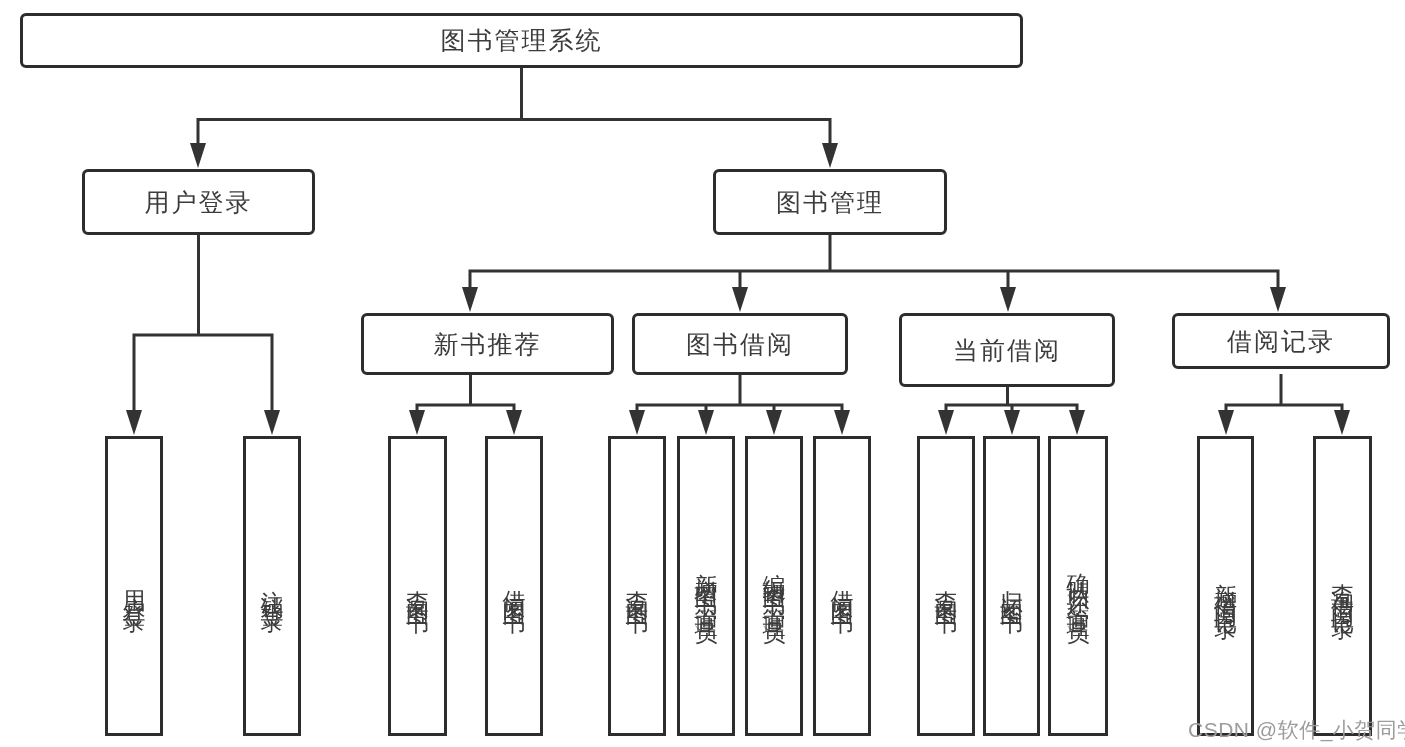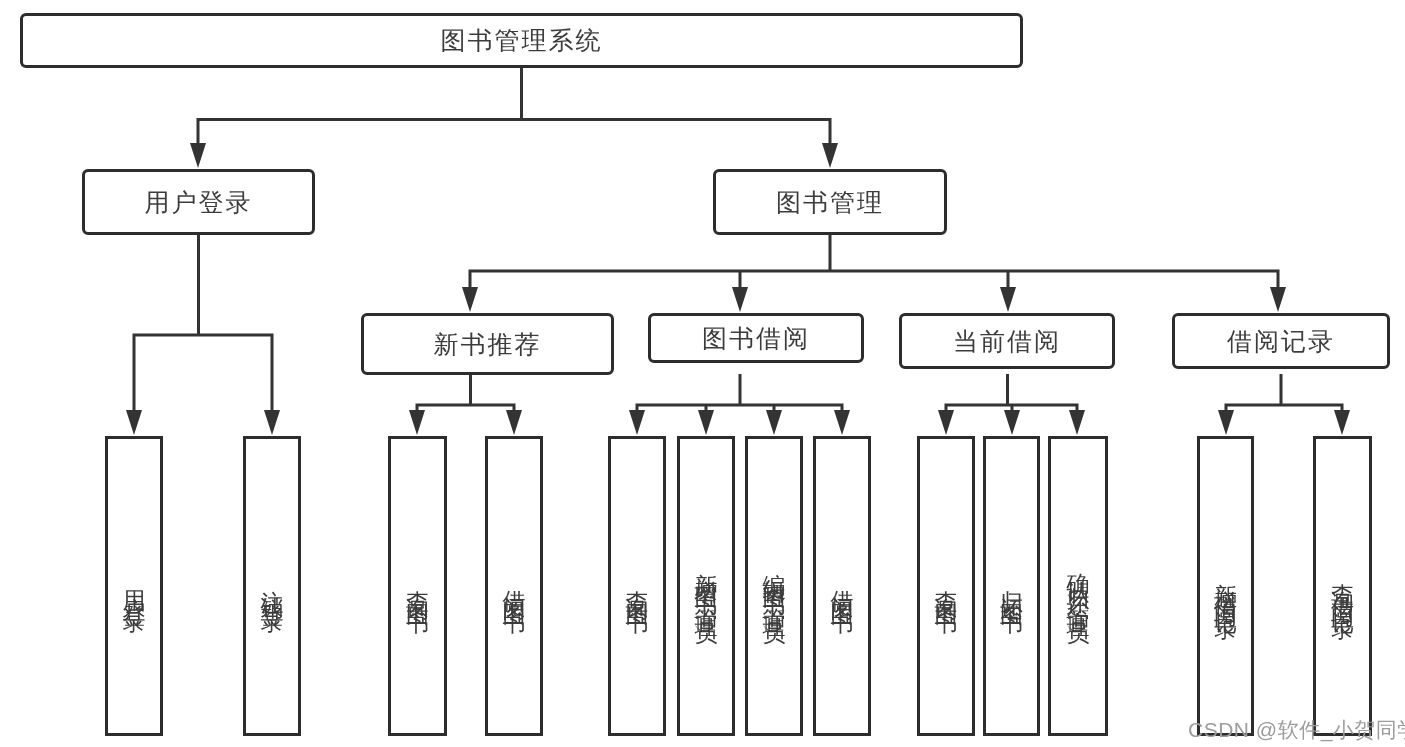--- a/index.html
+++ b/index.html
@@ -102,22 +102,22 @@
              M1218 410 L1234 410 L1226 435 Z
              M1334 410 L1350 410 L1342 435 Z"></path>
   </svg>
 
   <div class="node h" style="left:20px;top:13px;width:1003px;height:55px">图书管理系统</div>
 
   <div class="node h" style="left:82px;top:169px;width:233px;height:66px">用户登录</div>
   <div class="node h" style="left:713px;top:169px;width:234px;height:66px">图书管理</div>
 
   <div class="node h" style="left:361px;top:313px;width:253px;height:62px">新书推荐</div>
-  <div class="node h" style="left:648px;top:313px;width:216px;height:50px">图书借阅</div>
-  <div class="node h" style="left:899px;top:313px;width:216px;height:56px">当前借阅</div>
+  <div class="node h" style="left:632px;top:313px;width:216px;height:62px">图书借阅</div>
+  <div class="node h" style="left:899px;top:313px;width:216px;height:74px">当前借阅</div>
   <div class="node h" style="left:1172px;top:313px;width:218px;height:56px">借阅记录</div>
 
   <div class="node v" style="left:105px;top:436px;width:58px;height:300px">用户登录</div>
   <div class="node v" style="left:243px;top:436px;width:58px;height:300px">注销登录</div>
 
   <div class="node v" style="left:388px;top:436px;width:59px;height:300px">查询图书</div>
   <div class="node v" style="left:485px;top:436px;width:58px;height:300px">借阅图书</div>
 
   <div class="node v" style="left:608px;top:436px;width:58px;height:300px">查询图书</div>
   <div class="node v" style="left:677px;top:436px;width:58px;height:300px">新增图书（管理员）</div>

